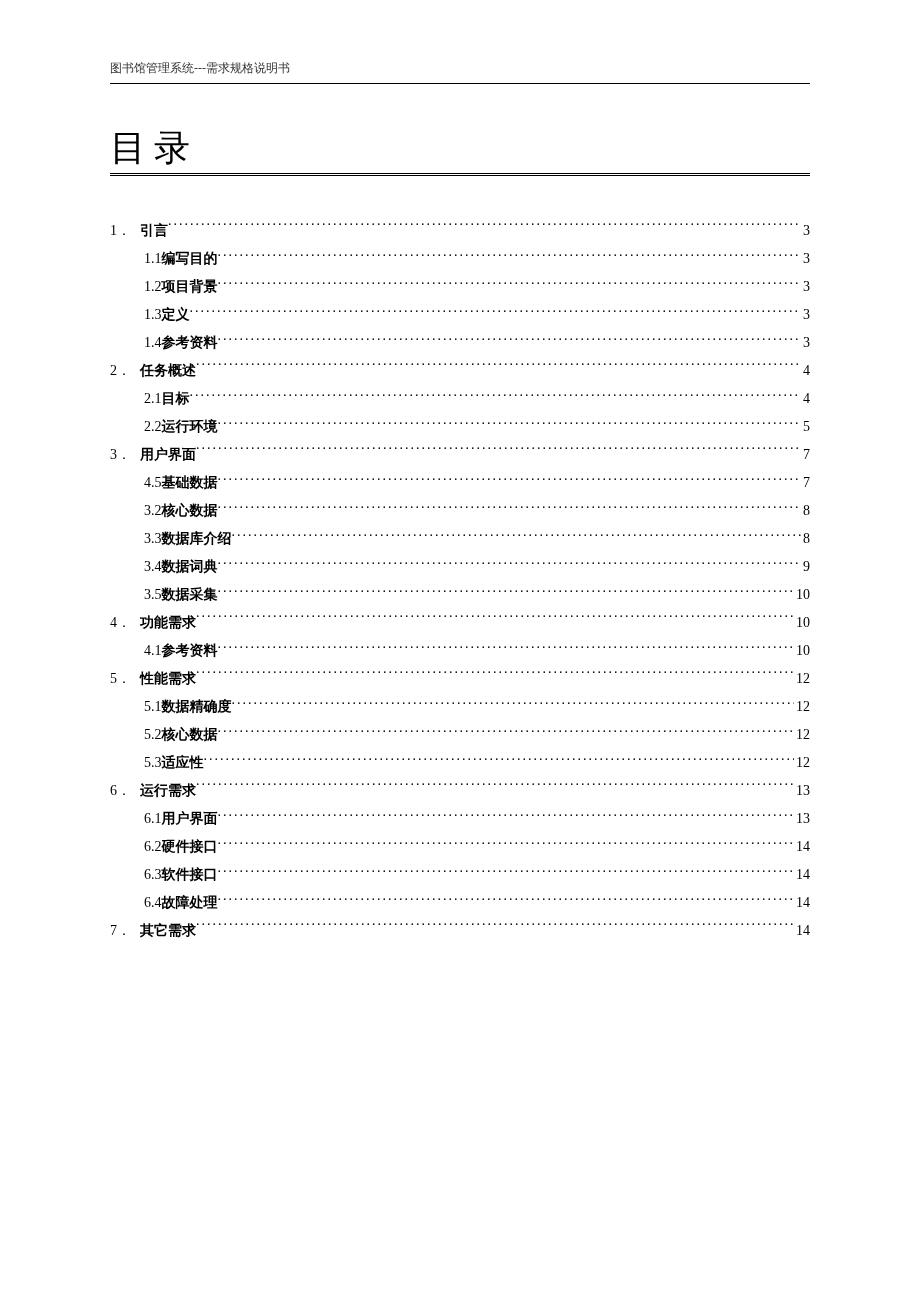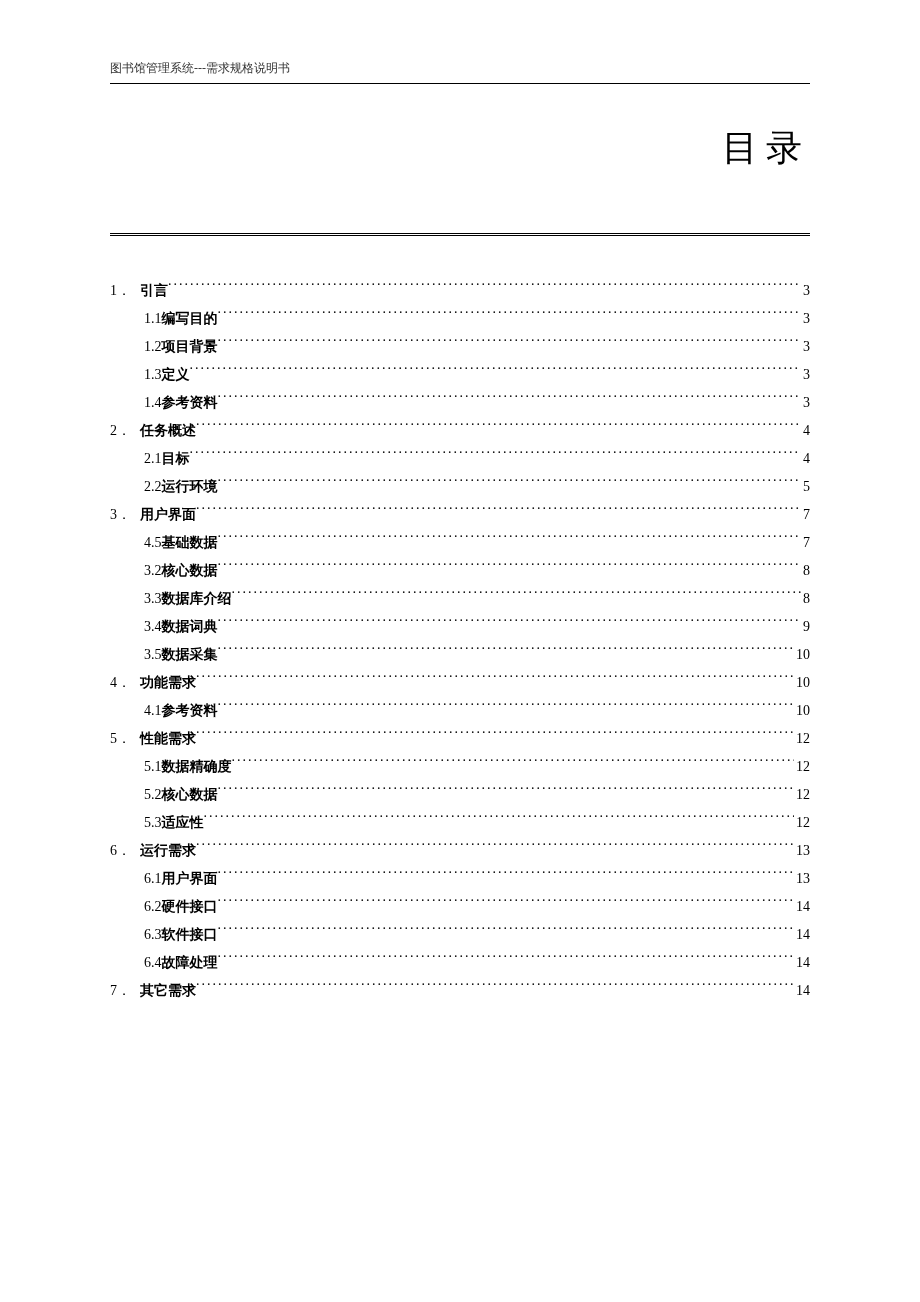--- a/index.html
+++ b/index.html
@@ -19,25 +19,24 @@
       padding: 60px 110px 60px 110px;
     }
     .header {
       font-size: 12px;
       color: #333;
       padding-bottom: 6px;
       border-bottom: 1px solid #000;
       margin-bottom: 40px;
     }
     .title {
-      text-align: right;
+      text-align: left;
       font-size: 36px;
       font-weight: normal;
       letter-spacing: 8px;
-      margin-bottom: 60px;
       font-family: "SimSun", "宋体", serif;
     }
     .divider {
       border: none;
       border-top: 3px double #000;
       height: 4px;
       margin-bottom: 40px;
     }
     .toc {
       font-size: 14px;
@@ -46,20 +45,21 @@
     .toc-entry {
       display: flex;
       align-items: baseline;
       white-space: nowrap;
     }
     .toc-entry.level-1 {
       padding-left: 0;
     }
     .toc-entry.level-2 {
       padding-left: 34px;
+      align-items: center;
     }
     .toc-num {
       flex-shrink: 0;
     }
     .toc-entry.level-1 .toc-num {
       min-width: 30px;
     }
     .toc-label {
       flex-shrink: 0;
       font-weight: bold;

